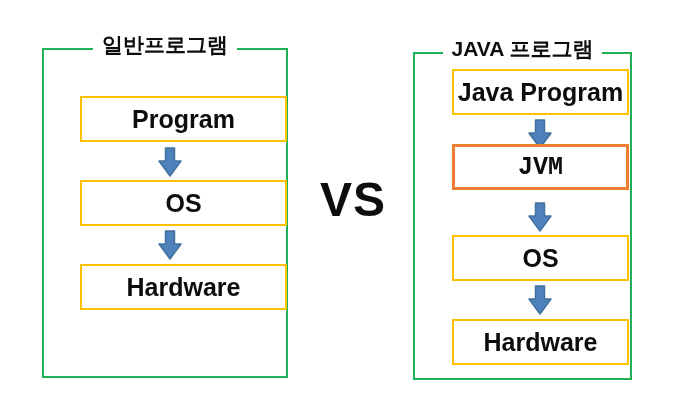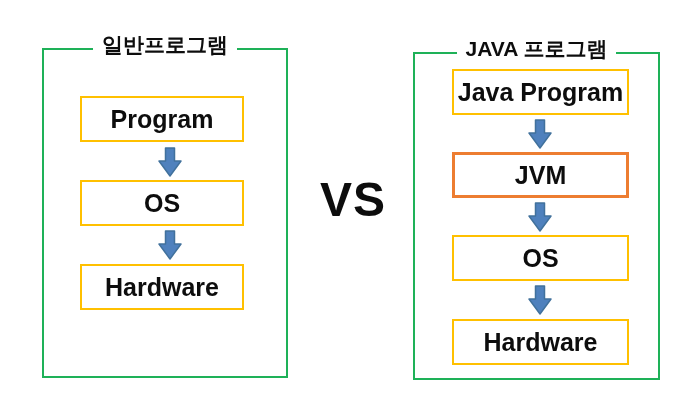--- a/index.html
+++ b/index.html
@@ -12,21 +12,21 @@
     color: #0d0d0d;
     overflow: hidden;
   }
   .panel {
     position: absolute;
     border: 2px solid var(--green-border, #1eb158);
     background: #ffffff;
     box-sizing: border-box;
   }
   .panel-left  { left: 42px;  top: 48px; width: 246px; height: 330px; }
-  .panel-right { left: 413px; top: 52px; width: 247px; height: 328px; }
+  .panel-right { left: 413px; top: 52px; width: 219px; height: 328px; }
   .panel-title {
     position: absolute;
     top: -17px;
     left: 50%;
     transform: translateX(-50%);
     background: #ffffff;
     padding: 0 9px;
     font-size: 21px;
     font-weight: bold;
     line-height: 23px;
@@ -38,21 +38,21 @@
     box-sizing: border-box;
     border: 2px solid var(--yellow-border, #ffc000);
     background: #ffffff;
     display: flex;
     align-items: center;
     justify-content: center;
     font-size: 25px;
     font-weight: bold;
     color: #0d0d0d;
   }
-  .panel-left  .flow-box { left: 36px; width: 164px; height: 46px; text-align: right; }
+  .panel-left  .flow-box { left: 36px; width: 207px; height: 46px; text-align: right; }
   .panel-right .flow-box { left: 37px; width: 177px; height: 46px; }
   .flow-box.highlight { border: 3px solid var(--orange-border, #ed7d31); }
   .arrow {
     position: absolute;
     width: 24px;
     height: 30px;
   }
   .panel-left  .arrow { left: 114px; }
   .panel-right .arrow { left: 113px; }
   .vs {
@@ -102,21 +102,21 @@
     <div class="panel-title">JAVA 프로그램</div>
 
     <div class="flow-box" style="top: 15px;">
       <span>Java Program</span>
     </div>
 
     <svg class="arrow" style="top: 65px;" viewBox="0 0 24 30">
       <path d="M7.5 1 L16.5 1 L16.5 14 L23 14 L12 29 L1 14 L7.5 14 Z" fill="var(--arrow-fill)" stroke="var(--arrow-stroke)" stroke-width="1.5" stroke-linejoin="round"></path>
     </svg>
 
-    <div class="flow-box highlight" style="top: 98px;">
+    <div class="flow-box highlight" style="top: 90px; font-family: Liberation Mono, monospace;">
       <span>JVM</span>
     </div>
 
     <svg class="arrow" style="top: 148px;" viewBox="0 0 24 30">
       <path d="M7.5 1 L16.5 1 L16.5 14 L23 14 L12 29 L1 14 L7.5 14 Z" fill="var(--arrow-fill)" stroke="var(--arrow-stroke)" stroke-width="1.5" stroke-linejoin="round"></path>
     </svg>
 
     <div class="flow-box" style="top: 181px;">
       <span>OS</span>
     </div>

